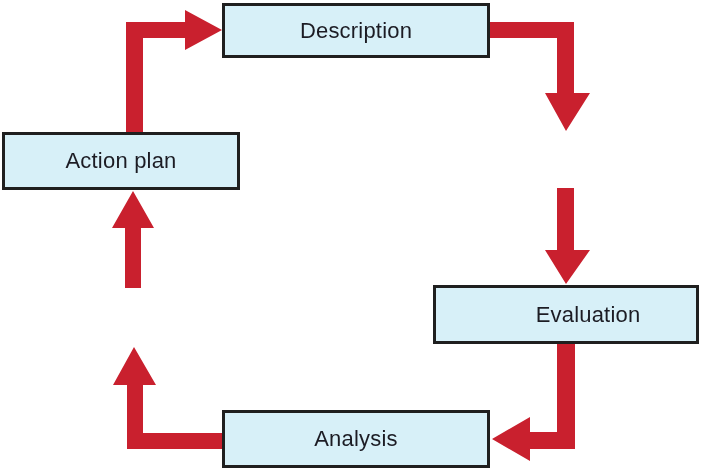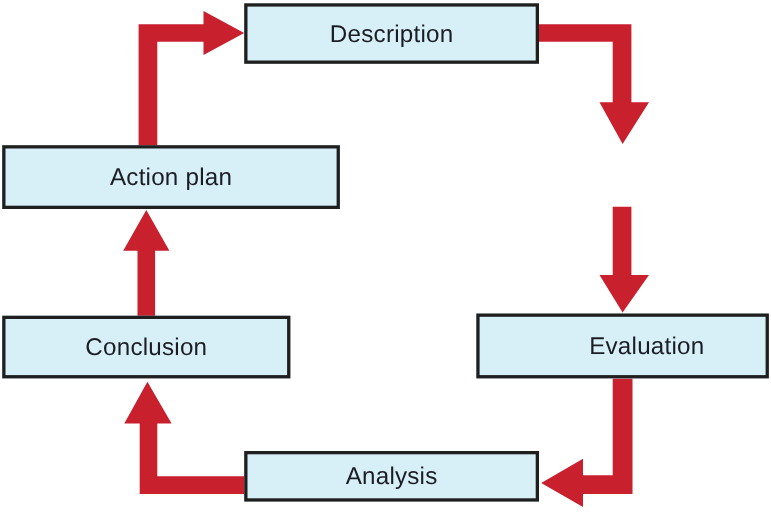--- a/index.html
+++ b/index.html
@@ -41,23 +41,23 @@
     color: var(--node-text);
     font-size: 22px;
     line-height: 1;
     letter-spacing: 0.2px;
     white-space: nowrap;
   }
   
   .node-description { left: 222px; top: 3px;   width: 268px; height: 55px; }
   .node-feelings    { left: 433px; top: 132px; width: 266px; height: 57px; }
   .node-evaluation  { left: 433px; top: 285px; width: 266px; height: 59px; padding-left: 44px; }
-  .node-analysis    { left: 222px; top: 410px; width: 268px; height: 46px; }
+  .node-analysis    { left: 222px; top: 410px; width: 268px; height: 58px; }
   .node-conclusion  { left: 2px;   top: 287px; width: 262px; height: 57px; }
-  .node-action-plan { left: 2px;   top: 132px; width: 307px; height: 58px; }
+  .node-action-plan { left: 2px;   top: 132px; width: 238px; height: 58px; }
 </style>
 </head>
 <body>
 
 <div class="canvas">
 
   <svg class="arrow-layer" viewBox="0 0 701 472" xmlns="http://www.w3.org/2000/svg">
 
     <path class="arrow" d="M126,133 L126,22 L185,22 L185,10 L222,30 L185,50 L185,38 L143,38 L143,133 Z"></path>
 
@@ -78,21 +78,18 @@
 
 
   <div class="node node-evaluation">
     <span class="node-label">Evaluation</span>
   </div>
 
   <div class="node node-analysis">
     <span class="node-label">Analysis</span>
   </div>
 
-  <div class="node node-conclusion">
-    <span class="node-label">Conclusion</span>
-  </div>
 
   <div class="node node-action-plan">
     <span class="node-label">Action plan</span>
   </div>
 
 </div>
 
 </body></html>

